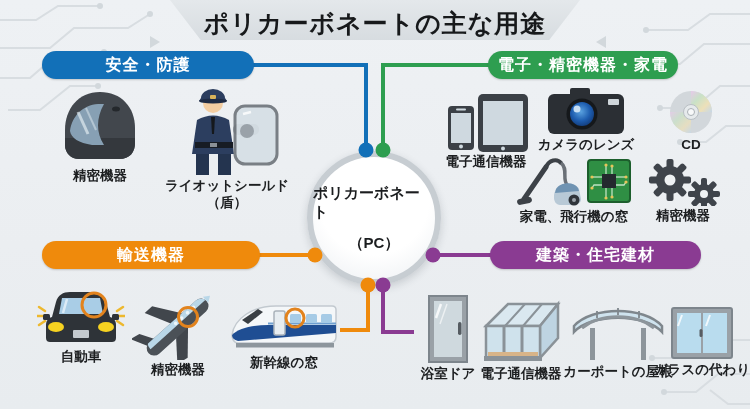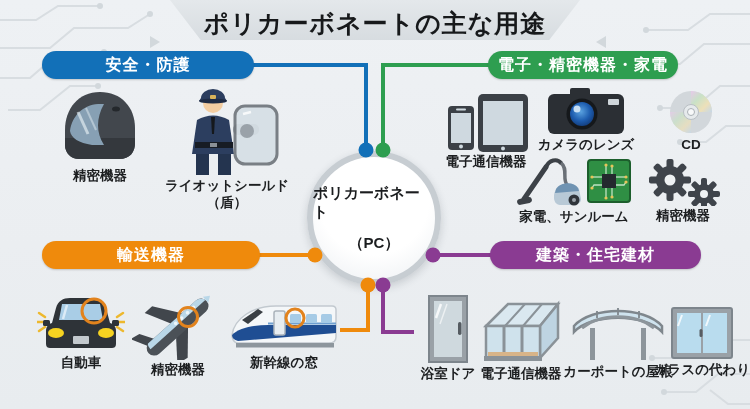--- a/index.html
+++ b/index.html
@@ -232,21 +232,21 @@
         <circle cx="76" cy="22" r="1.6"></circle>
           <circle cx="76" cy="33" r="1.6"></circle>
         <circle cx="110" cy="22" r="1.6"></circle>
           <circle cx="110" cy="27" r="1.6"></circle>
         <circle cx="90" cy="10" r="1.6"></circle>
           <circle cx="96" cy="11" r="1.6"></circle>
         <circle cx="90" cy="43" r="1.6"></circle>
           <circle cx="96" cy="42" r="1.6"></circle>
       </g>
     </svg>
-    <div class="lbl">家電、サンルーム</div>
+    <div class="lbl">家電、飛行機の窓</div>
   </div>
 
   <div class="item" style="left:640px;top:158px;width:86px">
     <svg width="78" height="48" viewBox="0 0 78 48">
       <g fill="#3f444b">
         <rect x="22.5" y="1" width="7" height="42" rx="2"></rect>
         <rect x="22.5" y="1" width="7" height="42" rx="2" transform="rotate(45 26 22)"></rect>
         <rect x="22.5" y="1" width="7" height="42" rx="2" transform="rotate(90 26 22)"></rect>
         <rect x="22.5" y="1" width="7" height="42" rx="2" transform="rotate(135 26 22)"></rect>
         <circle cx="26" cy="22" r="14"></circle>
@@ -257,21 +257,21 @@
         <rect x="57" y="20" width="6" height="32" rx="2" transform="rotate(45 60 36)"></rect>
         <rect x="57" y="20" width="6" height="32" rx="2" transform="rotate(90 60 36)"></rect>
         <rect x="57" y="20" width="6" height="32" rx="2" transform="rotate(135 60 36)"></rect>
         <circle cx="60" cy="36" r="10"></circle>
       </g>
       <circle cx="60" cy="36" r="4" fill="#eef1f3"></circle>
     </svg>
     <div class="lbl">精密機器</div>
   </div>
 
-  <div class="item" style="left:36px;top:289px;width:90px">
+  <div class="item" style="left:36px;top:283px;width:90px">
     <svg width="88" height="64" viewBox="0 0 88 64">
       <g stroke="#edb82d" stroke-width="2.5" stroke-linecap="round">
         <path d="M2 24 L8 28"></path>
           <path d="M0 33 L7 33"></path>
           <path d="M2 42 L8 38"></path>
         <path d="M86 24 L80 28"></path>
           <path d="M88 33 L81 33"></path>
           <path d="M86 42 L80 38"></path>
       </g>
       <rect x="6" y="31" width="7" height="6" rx="1.5" fill="#2e3338"></rect>

